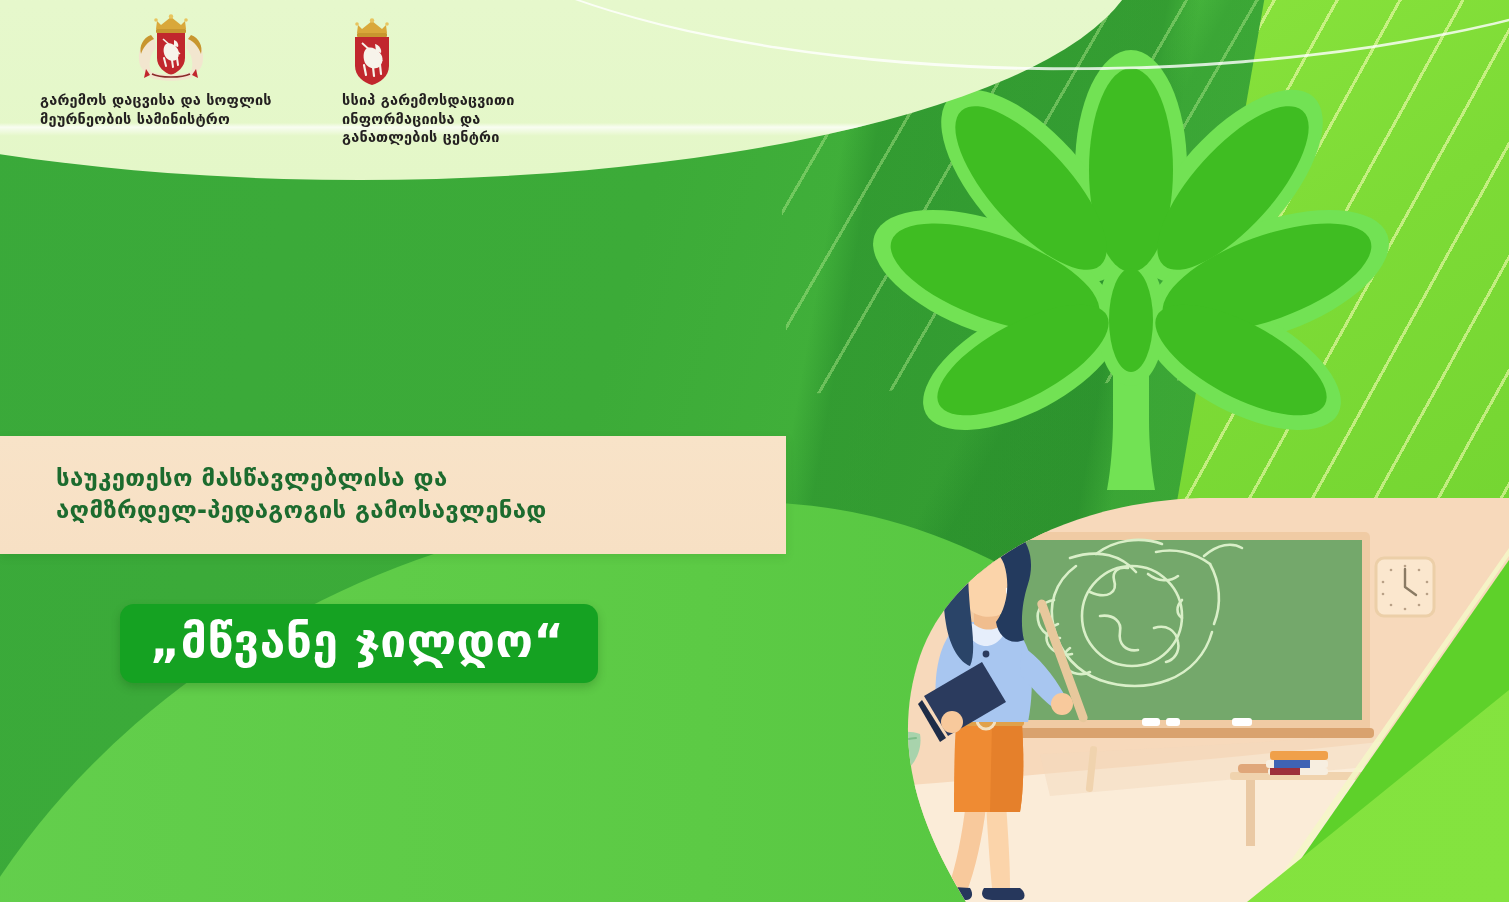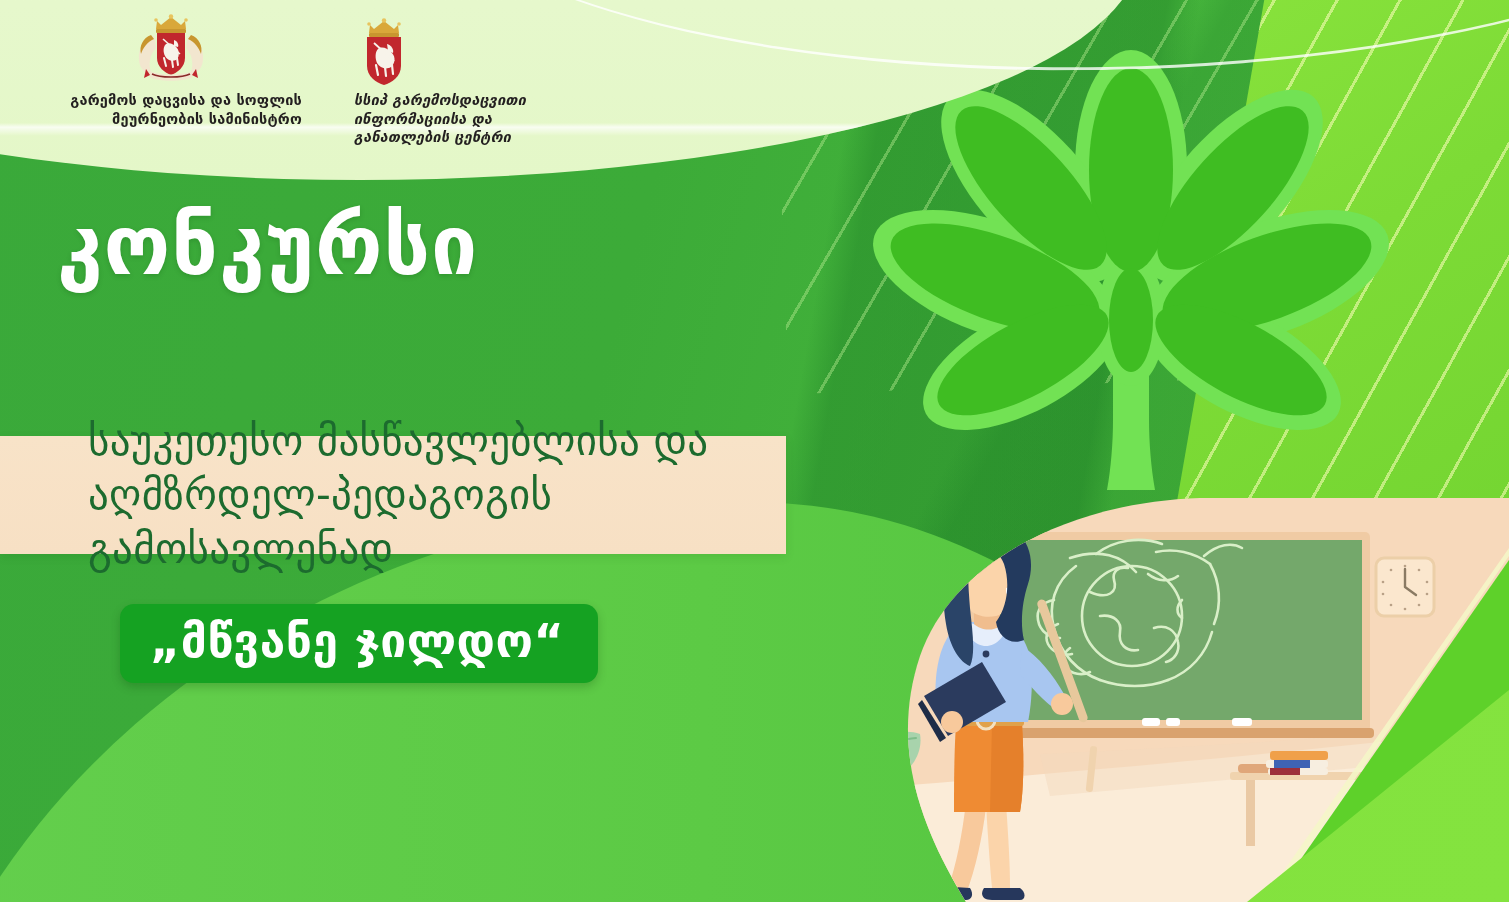--- a/index.html
+++ b/index.html
@@ -109,30 +109,30 @@
     overflow:hidden;
   }
   .classroom svg { display:block; }
 
   
   .logos { position:absolute; left:0; top:0; width:640px; height:150px; }
   .logo-block { position:absolute; }
   .logo-block .crest { display:block; margin:0 auto; }
   .logo-cap {
     margin-top:5px;
-    text-align:right;
+    text-align:left;
     font-weight:700;
     color:#231f20;
     letter-spacing:.2px;
     line-height:1.28;
     white-space:pre-line;
   }
   #logo-1 { left:40px; top:14px; width:262px; }
   #logo-1 .logo-cap { font-size:14.5px; }
-  #logo-2 { left:342px; top:18px; width:230px;font-style:italic; }
+  #logo-2 { left:330px; top:18px; width:230px; }
   #logo-2 .logo-cap { font-size:14.5px; text-align:left; padding-left:12px; }
   #logo-2 .crest { margin:0 0 0 14px; }
 
   
   .headline {
     position:absolute; left:57px; top:205px;
     color:#ffffff;
     font-size:82px;
     font-weight:700;
     letter-spacing:1px;
@@ -150,24 +150,24 @@
   }
 
   .cream-banner {
     position:absolute; left:0; top:436px;
     width:786px; height:118px;
     background:linear-gradient(180deg,#f8e3c8 0%,#f7e0c4 100%);
     display:flex; align-items:center;
     box-shadow:0 3px 9px rgba(0,70,0,.10);
   }
   .cream-banner-text {
-    padding-left:88px;
+    padding-left:56px;
     color:#1c6b2e;
-    font-size:41px;
-    font-weight:400;
+    font-size:24px;
+    font-weight:700;
     line-height:1.32;
     letter-spacing:.3px;
   }
 
   .badge {
     position:absolute; left:96px; top:604px;
     background:#15a222;
     color:#ffffff;
     font-size:46px;
     font-weight:700;
@@ -447,21 +447,20 @@
         <path d="M20,47 L22,57 M29,49 L30,58 M36,47 L37,56" stroke="#f7f3ea" stroke-width="2.2" stroke-linecap="round"></path>
         <path d="M18,25 L38,43" stroke="#f7f3ea" stroke-width="1.8"></path>
       </svg>
       <div class="logo-cap">სსიპ გარემოსდაცვითი
 ინფორმაციისა და
 განათლების ცენტრი</div>
     </div>
 
   </div>
 
-  <div class="headline">კონკურსი</div>
 
   <div class="cream-banner">
     <div class="cream-banner-text" style="white-space:pre-line;">საუკეთესო მასწავლებლისა და
 აღმზრდელ-პედაგოგის გამოსავლენად</div>
   </div>
 
   <div class="badge">„მწვანე ჯილდო“</div>
 
 </div>
 

